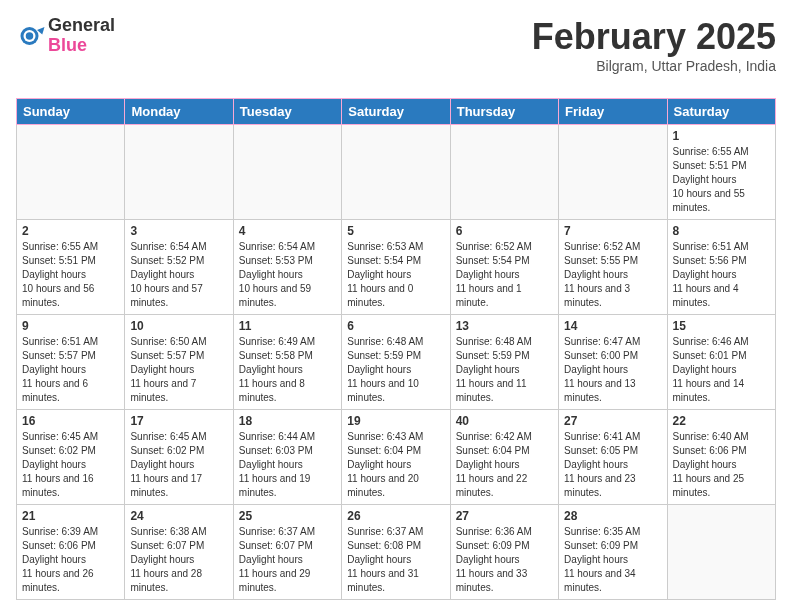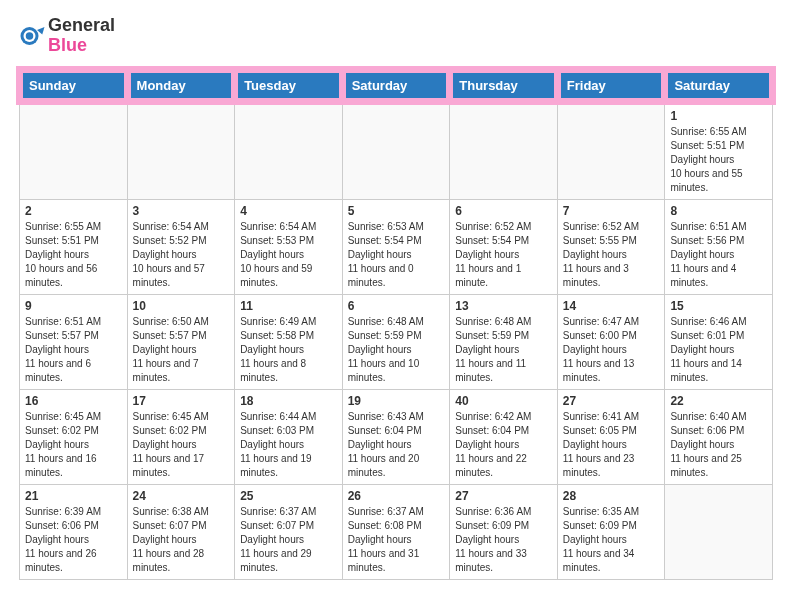--- a/index.html
+++ b/index.html
@@ -7,21 +7,21 @@
       font-family: Arial, sans-serif;
       background: #fff;
       width: 792px;
       min-height: 612px;
       padding: 16px;
     }
     .header {
       display: flex;
       justify-content: space-between;
       align-items: flex-start;
-      margin-bottom: 10px;
+      margin-bottom: 24px;
     }
     .logo {
       display: flex;
       align-items: center;
     }
     .logo-text {
       display: flex;
       flex-direction: column;
       line-height: 1.1;
     }
@@ -56,21 +56,21 @@
       width: 100%;
       border-collapse: collapse;
       table-layout: fixed;
     }
     .calendar th {
       background: #2a7abf;
       color: #fff;
       text-align: left;
       padding: 5px 6px;
       font-size: 13px;
-      border: 7px solid #f9a8d4;
+      border: 1px solid #f9a8d4;
     }
     .calendar td {
       border: 1px solid #ccc;
       vertical-align: top;
       padding: 4px 5px;
       font-size: 10.5px;
       color: #333;
       height: 90px;
     }
     .day-num {
@@ -97,20 +97,24 @@
       <circle cx="18" cy="20" r="12" fill="#2a7abf"></circle>
       <circle cx="18" cy="20" r="8" fill="white"></circle>
       <circle cx="18" cy="20" r="5" fill="#2a7abf"></circle>
       <polygon points="28,12 38,8 35,18" fill="#2a7abf"></polygon>
     </svg>
     <div class="logo-text">
       <span class="logo-general">General</span>
       <span class="logo-blue">Blue</span>
     </div>
   </div>
+  <div class="title-area">
+    <div class="month-title">February 2025</div>
+    <div class="location">Bilgram, Uttar Pradesh, India</div>
+  </div>
 </div>
 
 <table class="calendar">
   <thead>
     <tr>
     <th>Sunday</th>
         <th>Monday</th>
         <th>Tuesday</th>
         <th>Saturday</th>
         <th>Thursday</th>

